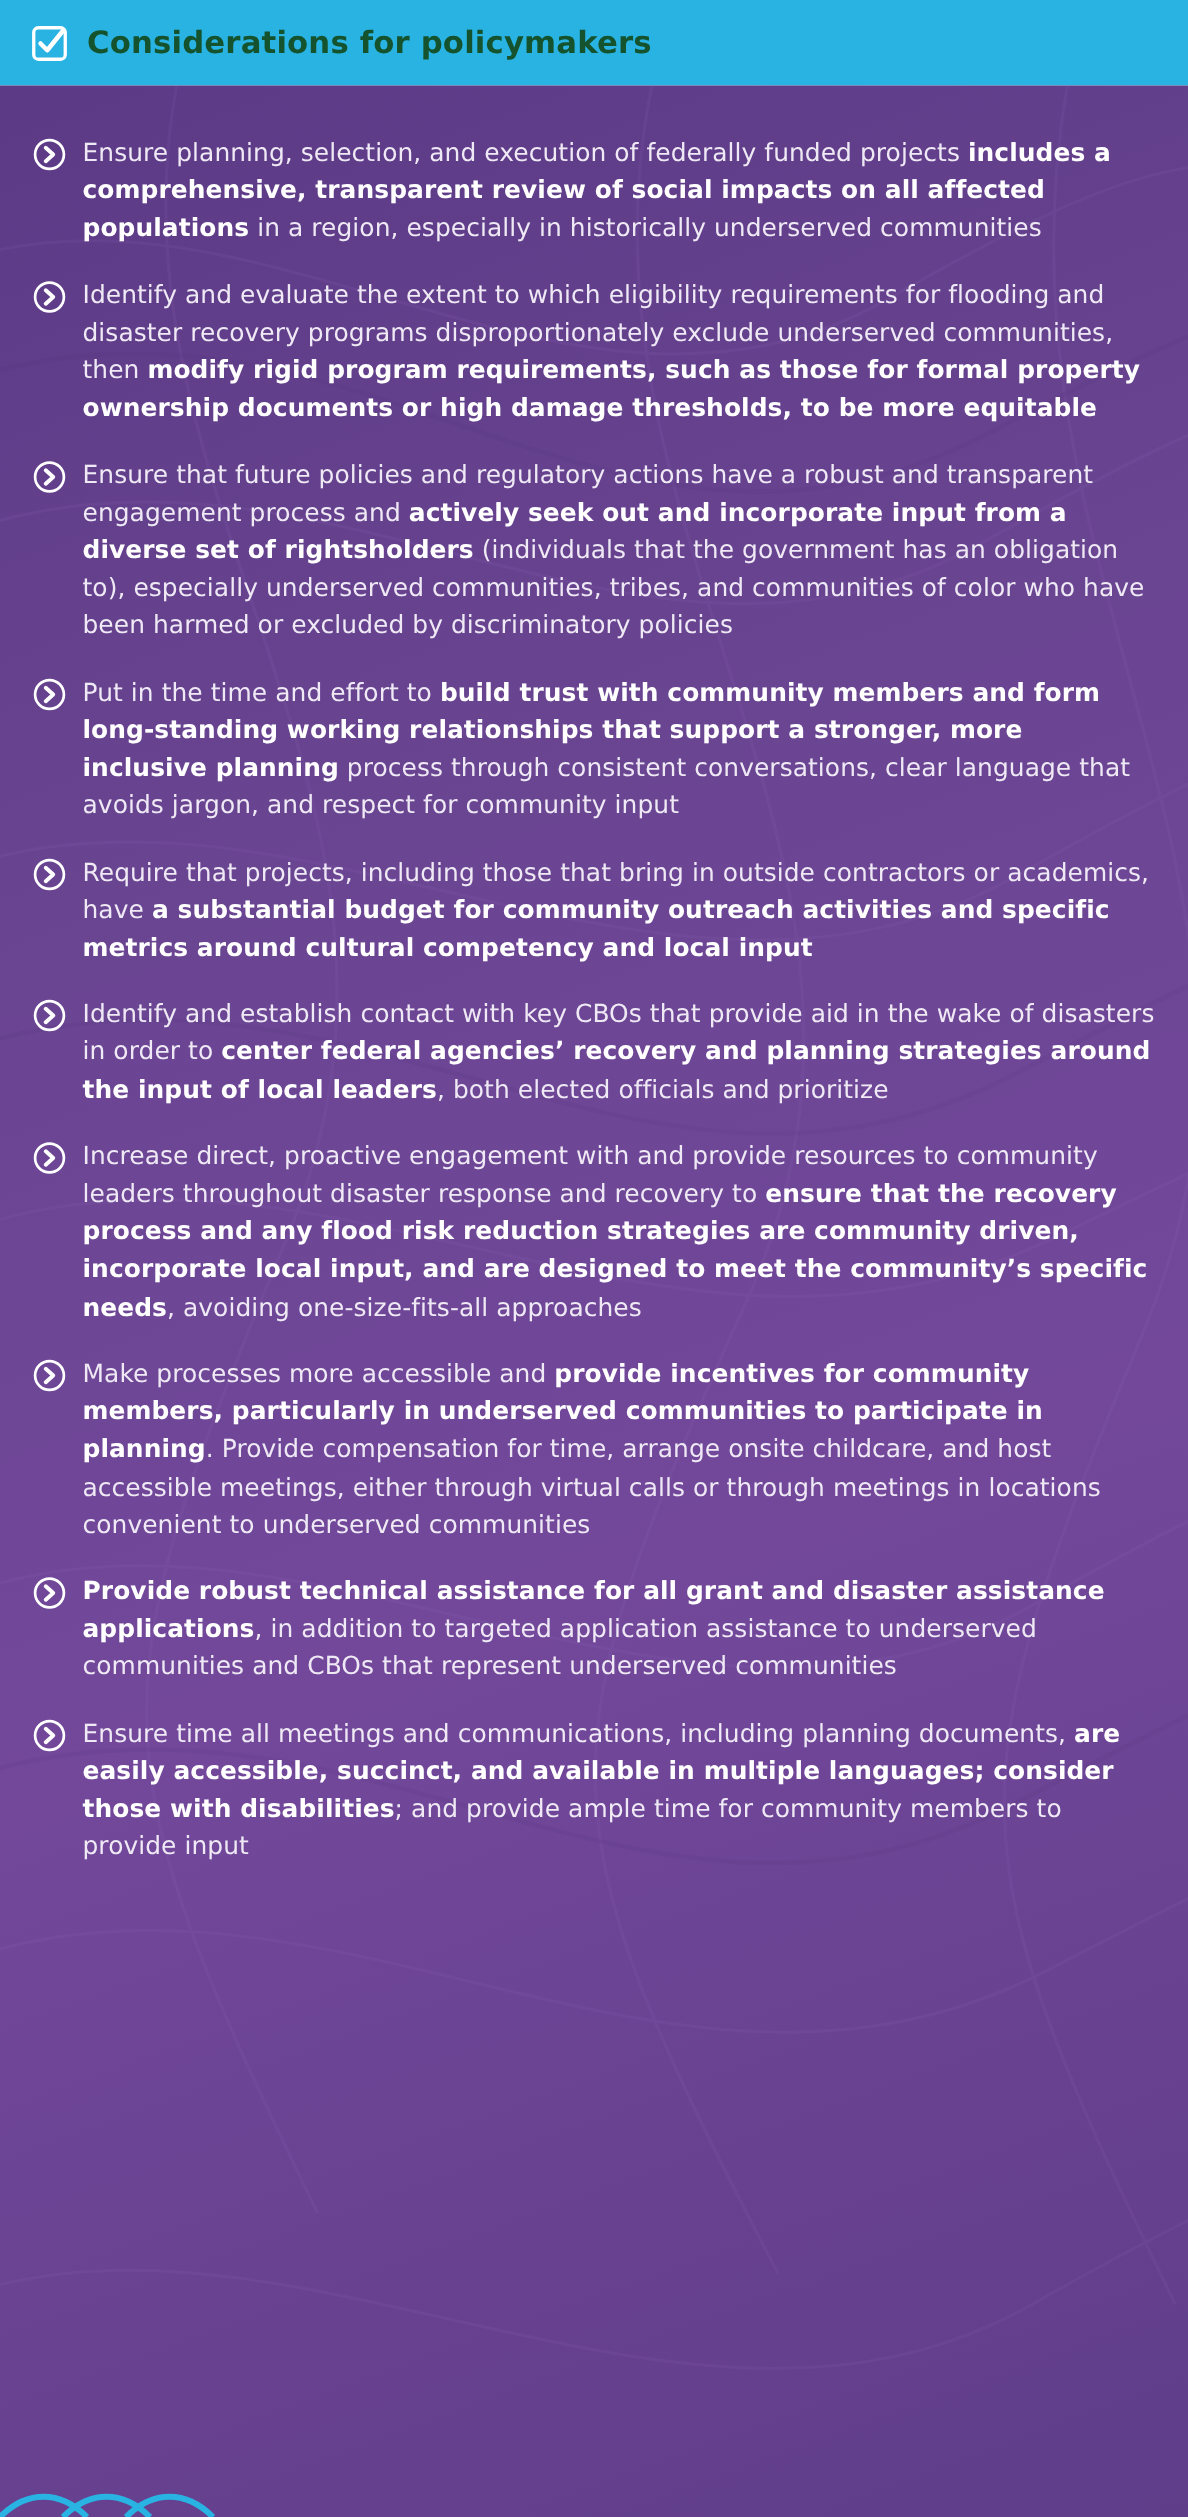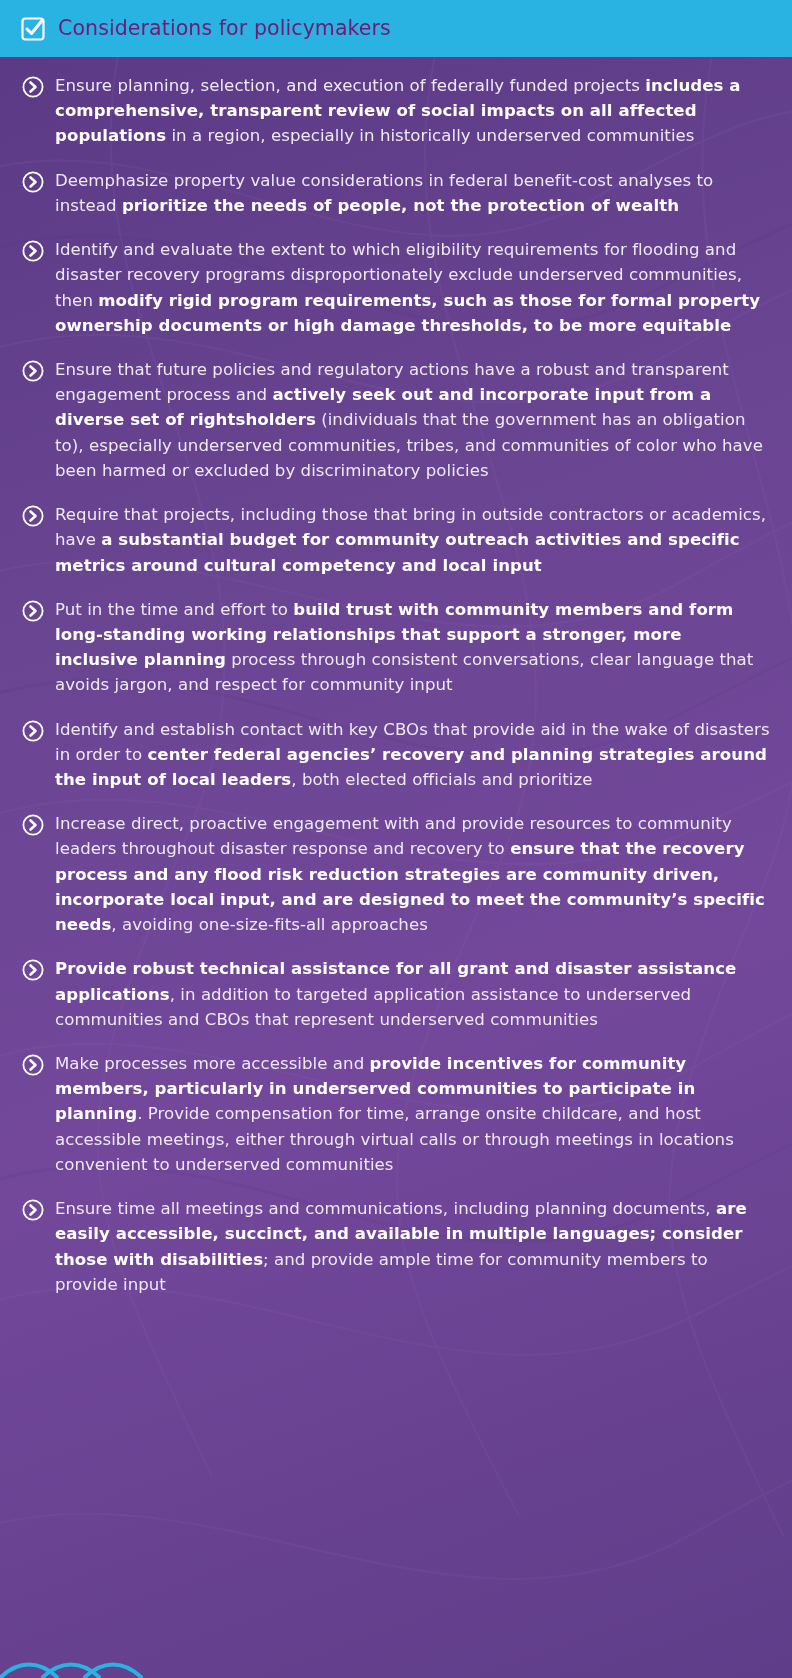--- a/index.html
+++ b/index.html
@@ -32,23 +32,23 @@
   .header-icon {
     width: 26px;
     height: 26px;
     flex: 0 0 auto;
     margin-right: 12px;
     position: relative;
     display: block;
   }
   .header-icon svg { display: block; }
   .header-title {
-    color: #701a75;
+    color: #14532d;
     font-size: 20.5px;
-    font-weight: normal;
+    font-weight: bold;
     letter-spacing: 0.1px;
     line-height: 1;
     white-space: nowrap;
   }
   
   .body-wrap {
     position: relative;
     background: linear-gradient(160deg, #5c3a86 0%, #6a4592 32%, #73489b 60%, #5f3d89 100%);
     padding: 16px 22px 30px 22px;
     box-sizing: border-box;
@@ -67,20 +67,21 @@
     position: relative;
     z-index: 2;
     margin: 0;
     padding: 0;
     list-style: none;
   }
   .item {
     display: flex;
     align-items: flex-start;
     margin-bottom: 19px;
+    margin-top: 16px;
   }
   .bullet {
     flex: 0 0 auto;
     width: 22px;
     height: 22px;
     margin-top: 3px;
     margin-right: 11px;
   }
   .bullet svg { display: block; }
   .text {
@@ -147,29 +148,20 @@
       <li class="item">
         <span class="bullet">
           <svg width="22" height="22" viewBox="0 0 22 22" xmlns="http://www.w3.org/2000/svg">
             <circle cx="11" cy="11" r="9.6" fill="none" stroke="#ffffff" stroke-width="1.8"></circle>
             <polyline points="8.5,6.5 13.5,11 8.5,15.5" fill="none" stroke="#ffffff" stroke-width="2.6" stroke-linecap="round" stroke-linejoin="round"></polyline>
           </svg>
         </span>
         <span class="text"><span>Ensure planning, selection, and execution of federally funded projects </span><b>includes a comprehensive, transparent review of social impacts on all affected populations</b><span> in a region, especially in historically underserved communities</span></span>
       </li>
 
-      <li class="item">
-        <span class="bullet">
-          <svg width="22" height="22" viewBox="0 0 22 22" xmlns="http://www.w3.org/2000/svg">
-            <circle cx="11" cy="11" r="9.6" fill="none" stroke="#ffffff" stroke-width="1.8"></circle>
-            <polyline points="8.5,6.5 13.5,11 8.5,15.5" fill="none" stroke="#ffffff" stroke-width="2.6" stroke-linecap="round" stroke-linejoin="round"></polyline>
-          </svg>
-        </span>
-        <span class="text"><span>Deemphasize property value considerations in federal benefit-cost analyses to instead </span><b>prioritize the needs of people, not the protection of wealth</b></span>
-      </li>
 
       <li class="item">
         <span class="bullet">
           <svg width="22" height="22" viewBox="0 0 22 22" xmlns="http://www.w3.org/2000/svg">
             <circle cx="11" cy="11" r="9.6" fill="none" stroke="#ffffff" stroke-width="1.8"></circle>
             <polyline points="8.5,6.5 13.5,11 8.5,15.5" fill="none" stroke="#ffffff" stroke-width="2.6" stroke-linecap="round" stroke-linejoin="round"></polyline>
           </svg>
         </span>
         <span class="text"><span>Identify and evaluate the extent to which eligibility requirements for flooding and disaster recovery programs disproportionately exclude underserved communities, then </span><b>modify rigid program requirements, such as those for formal property ownership documents or high damage thresholds, to be more equitable</b></span>
       </li>
@@ -184,71 +176,71 @@
         <span class="text"><span>Ensure that future policies and regulatory actions have a robust and transparent engagement process and </span><b>actively seek out and incorporate input from a diverse set of rightsholders</b><span> (individuals that the government has an obligation to), especially underserved communities, tribes, and communities of color who have been harmed or excluded by discriminatory policies</span></span>
       </li>
 
       <li class="item">
         <span class="bullet">
           <svg width="22" height="22" viewBox="0 0 22 22" xmlns="http://www.w3.org/2000/svg">
             <circle cx="11" cy="11" r="9.6" fill="none" stroke="#ffffff" stroke-width="1.8"></circle>
             <polyline points="8.5,6.5 13.5,11 8.5,15.5" fill="none" stroke="#ffffff" stroke-width="2.6" stroke-linecap="round" stroke-linejoin="round"></polyline>
           </svg>
         </span>
+        <span class="text"><span>Put in the time and effort to </span><b>build trust with community members and form long-standing working relationships that support a stronger, more inclusive planning</b><span> process through consistent conversations, clear language that avoids jargon, and respect for community input</span></span>
+      </li>
+
+      <li class="item">
+        <span class="bullet">
+          <svg width="22" height="22" viewBox="0 0 22 22" xmlns="http://www.w3.org/2000/svg">
+            <circle cx="11" cy="11" r="9.6" fill="none" stroke="#ffffff" stroke-width="1.8"></circle>
+            <polyline points="8.5,6.5 13.5,11 8.5,15.5" fill="none" stroke="#ffffff" stroke-width="2.6" stroke-linecap="round" stroke-linejoin="round"></polyline>
+          </svg>
+        </span>
         <span class="text"><span>Require that projects, including those that bring in outside contractors or academics, have </span><b>a substantial budget for community outreach activities and specific metrics around cultural competency and local input</b></span>
       </li>
 
       <li class="item">
         <span class="bullet">
           <svg width="22" height="22" viewBox="0 0 22 22" xmlns="http://www.w3.org/2000/svg">
             <circle cx="11" cy="11" r="9.6" fill="none" stroke="#ffffff" stroke-width="1.8"></circle>
             <polyline points="8.5,6.5 13.5,11 8.5,15.5" fill="none" stroke="#ffffff" stroke-width="2.6" stroke-linecap="round" stroke-linejoin="round"></polyline>
           </svg>
         </span>
-        <span class="text"><span>Put in the time and effort to </span><b>build trust with community members and form long-standing working relationships that support a stronger, more inclusive planning</b><span> process through consistent conversations, clear language that avoids jargon, and respect for community input</span></span>
-      </li>
-
-      <li class="item">
-        <span class="bullet">
-          <svg width="22" height="22" viewBox="0 0 22 22" xmlns="http://www.w3.org/2000/svg">
-            <circle cx="11" cy="11" r="9.6" fill="none" stroke="#ffffff" stroke-width="1.8"></circle>
-            <polyline points="8.5,6.5 13.5,11 8.5,15.5" fill="none" stroke="#ffffff" stroke-width="2.6" stroke-linecap="round" stroke-linejoin="round"></polyline>
-          </svg>
-        </span>
         <span class="text"><span>Identify and establish contact with key CBOs that provide aid in the wake of disasters in order to </span><b>center federal agencies’ recovery and planning strategies around the input of local leaders</b><span>, both elected officials and prioritize</span></span>
       </li>
 
       <li class="item">
         <span class="bullet">
           <svg width="22" height="22" viewBox="0 0 22 22" xmlns="http://www.w3.org/2000/svg">
             <circle cx="11" cy="11" r="9.6" fill="none" stroke="#ffffff" stroke-width="1.8"></circle>
             <polyline points="8.5,6.5 13.5,11 8.5,15.5" fill="none" stroke="#ffffff" stroke-width="2.6" stroke-linecap="round" stroke-linejoin="round"></polyline>
           </svg>
         </span>
         <span class="text"><span>Increase direct, proactive engagement with and provide resources to community leaders throughout disaster response and recovery to </span><b>ensure that the recovery process and any flood risk reduction strategies are community driven, incorporate local input, and are designed to meet the community’s specific needs</b><span>, avoiding one-size-fits-all approaches</span></span>
       </li>
 
       <li class="item">
         <span class="bullet">
           <svg width="22" height="22" viewBox="0 0 22 22" xmlns="http://www.w3.org/2000/svg">
             <circle cx="11" cy="11" r="9.6" fill="none" stroke="#ffffff" stroke-width="1.8"></circle>
             <polyline points="8.5,6.5 13.5,11 8.5,15.5" fill="none" stroke="#ffffff" stroke-width="2.6" stroke-linecap="round" stroke-linejoin="round"></polyline>
           </svg>
         </span>
+        <span class="text"><span>Make processes more accessible and </span><b>provide incentives for community members, particularly in underserved communities to participate in planning</b><span>. Provide compensation for time, arrange onsite childcare, and host accessible meetings, either through virtual calls or through meetings in locations convenient to underserved communities</span></span>
+      </li>
+
+      <li class="item">
+        <span class="bullet">
+          <svg width="22" height="22" viewBox="0 0 22 22" xmlns="http://www.w3.org/2000/svg">
+            <circle cx="11" cy="11" r="9.6" fill="none" stroke="#ffffff" stroke-width="1.8"></circle>
+            <polyline points="8.5,6.5 13.5,11 8.5,15.5" fill="none" stroke="#ffffff" stroke-width="2.6" stroke-linecap="round" stroke-linejoin="round"></polyline>
+          </svg>
+        </span>
         <span class="text"><b>Provide robust technical assistance for all grant and disaster assistance applications</b><span>, in addition to targeted application assistance to underserved communities and CBOs that represent underserved communities</span></span>
-      </li>
-
-      <li class="item">
-        <span class="bullet">
-          <svg width="22" height="22" viewBox="0 0 22 22" xmlns="http://www.w3.org/2000/svg">
-            <circle cx="11" cy="11" r="9.6" fill="none" stroke="#ffffff" stroke-width="1.8"></circle>
-            <polyline points="8.5,6.5 13.5,11 8.5,15.5" fill="none" stroke="#ffffff" stroke-width="2.6" stroke-linecap="round" stroke-linejoin="round"></polyline>
-          </svg>
-        </span>
-        <span class="text"><span>Make processes more accessible and </span><b>provide incentives for community members, particularly in underserved communities to participate in planning</b><span>. Provide compensation for time, arrange onsite childcare, and host accessible meetings, either through virtual calls or through meetings in locations convenient to underserved communities</span></span>
       </li>
 
       <li class="item">
         <span class="bullet">
           <svg width="22" height="22" viewBox="0 0 22 22" xmlns="http://www.w3.org/2000/svg">
             <circle cx="11" cy="11" r="9.6" fill="none" stroke="#ffffff" stroke-width="1.8"></circle>
             <polyline points="8.5,6.5 13.5,11 8.5,15.5" fill="none" stroke="#ffffff" stroke-width="2.6" stroke-linecap="round" stroke-linejoin="round"></polyline>
           </svg>
         </span>
         <span class="text"><span>Ensure time all meetings and communications, including planning documents, </span><b>are easily accessible, succinct, and available in multiple languages; consider those with disabilities</b><span>; and provide ample time for community members to provide input</span></span>

